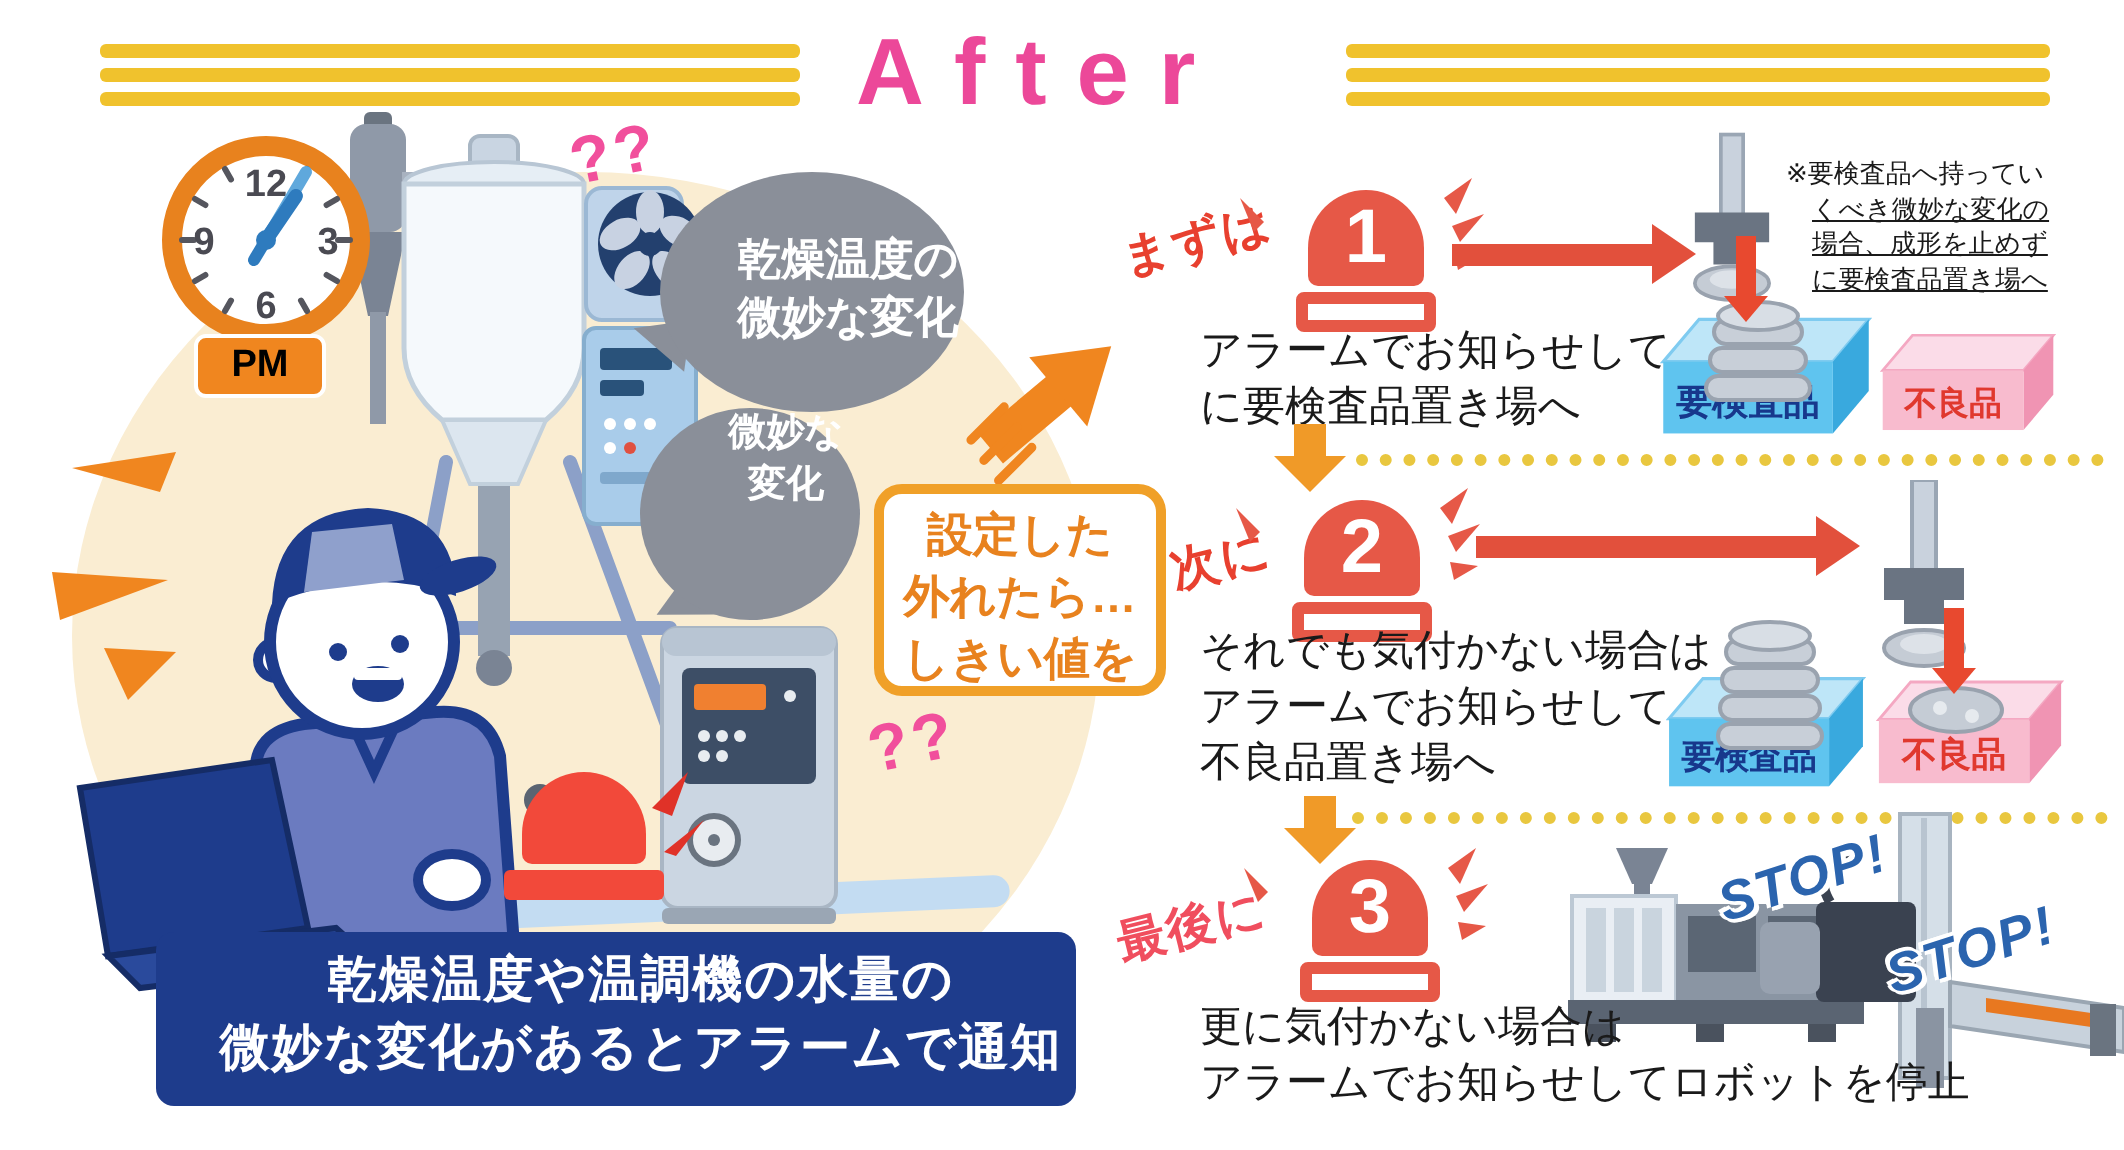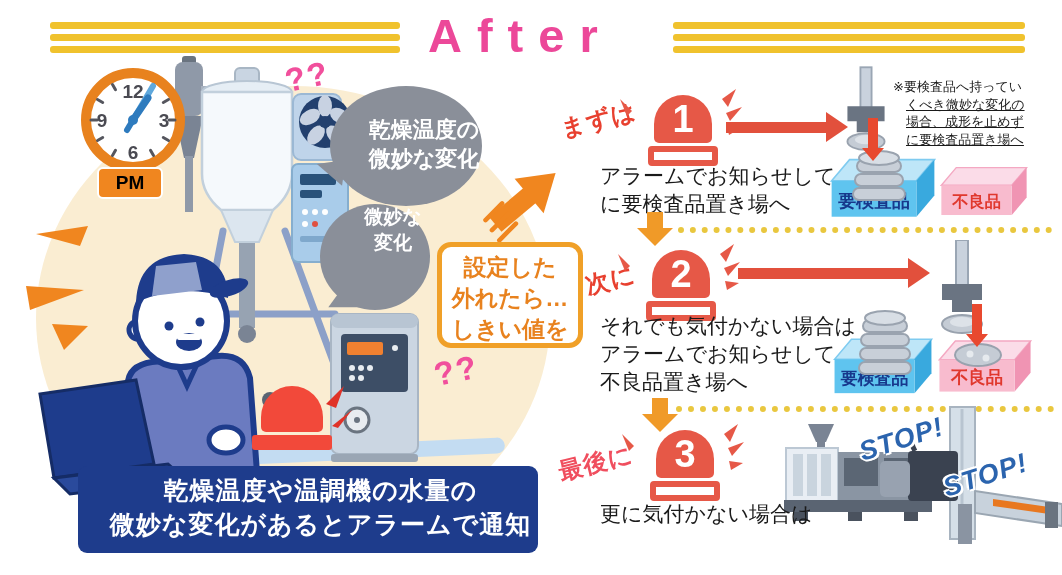--- a/index.html
+++ b/index.html
@@ -375,15 +375,16 @@
     <rect x="5" y="57" width="30" height="36" rx="5" fill="#98A2B0"></rect>
     <polygon points="100,87 187,100 187,122 100,109" fill="#C8D2DC" stroke="#9AA6B2" stroke-width="2"></polygon>
     <polygon points="118,95 174,103 174,110 118,102" fill="#E87820"></polygon>
     <rect x="83" y="100" width="14" height="40" fill="#8A94A2"></rect>
     <rect x="170" y="98" width="13" height="26" fill="#6A7480"></rect>
   </svg>
   <div class="abs stop" style="left:858px;top:424px;">STOP!</div>
   <div class="abs stop" style="left:942px;top:460px;">STOP!</div>
   <div class="abs stext" style="left:600px;top:500px;">
     <div>更に気付かない場合は</div>
+    <div>アラームでお知らせしてロボットを停止</div>
   </div>
 
 </div>
 
 </body></html>

